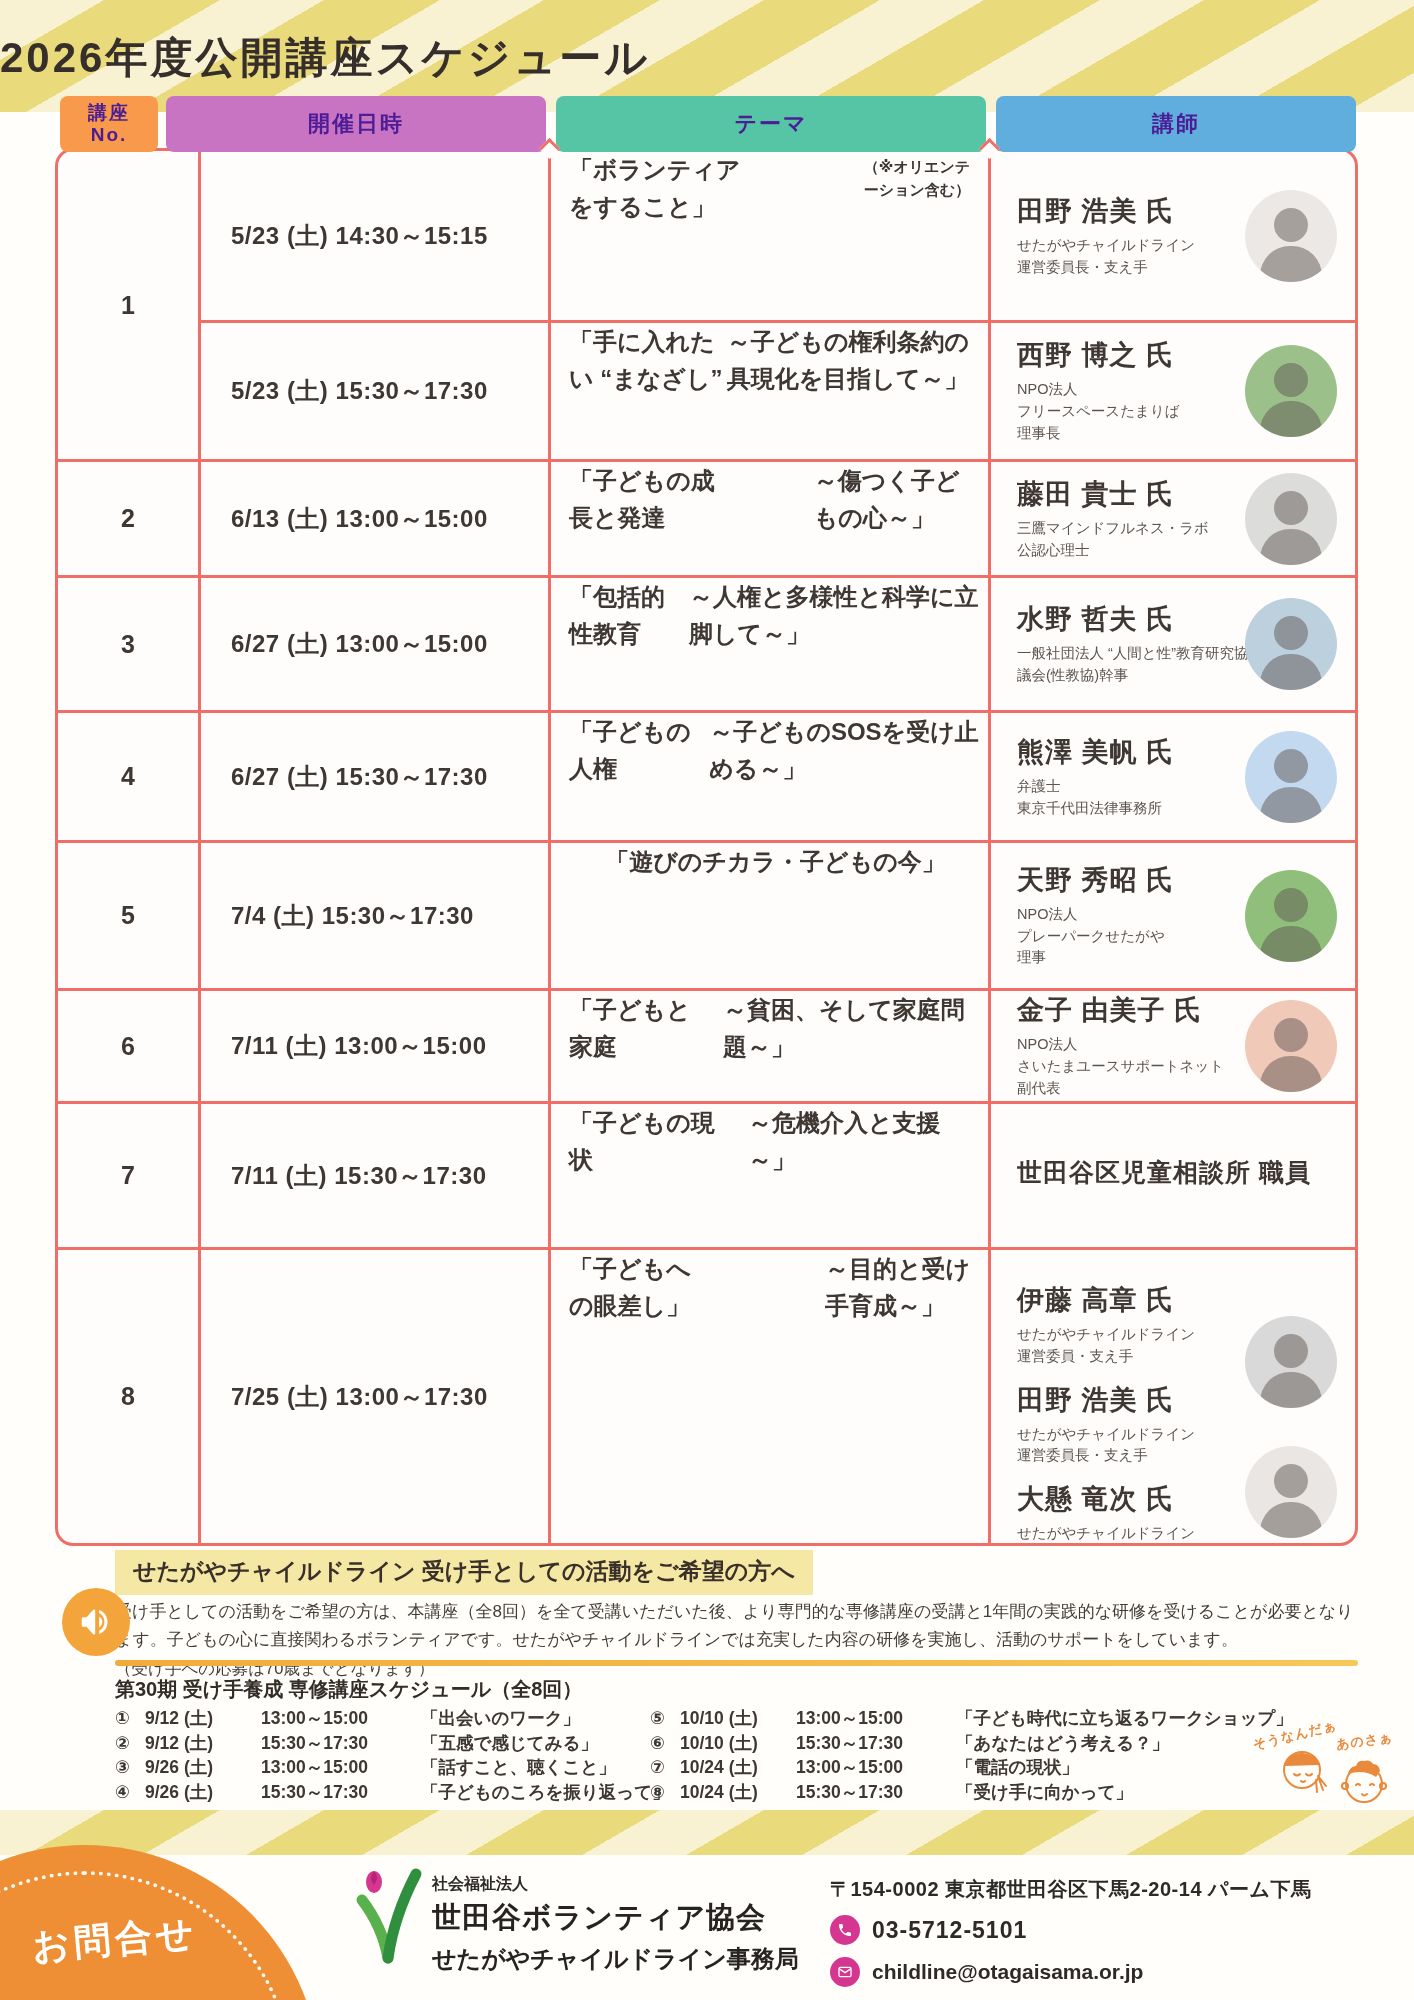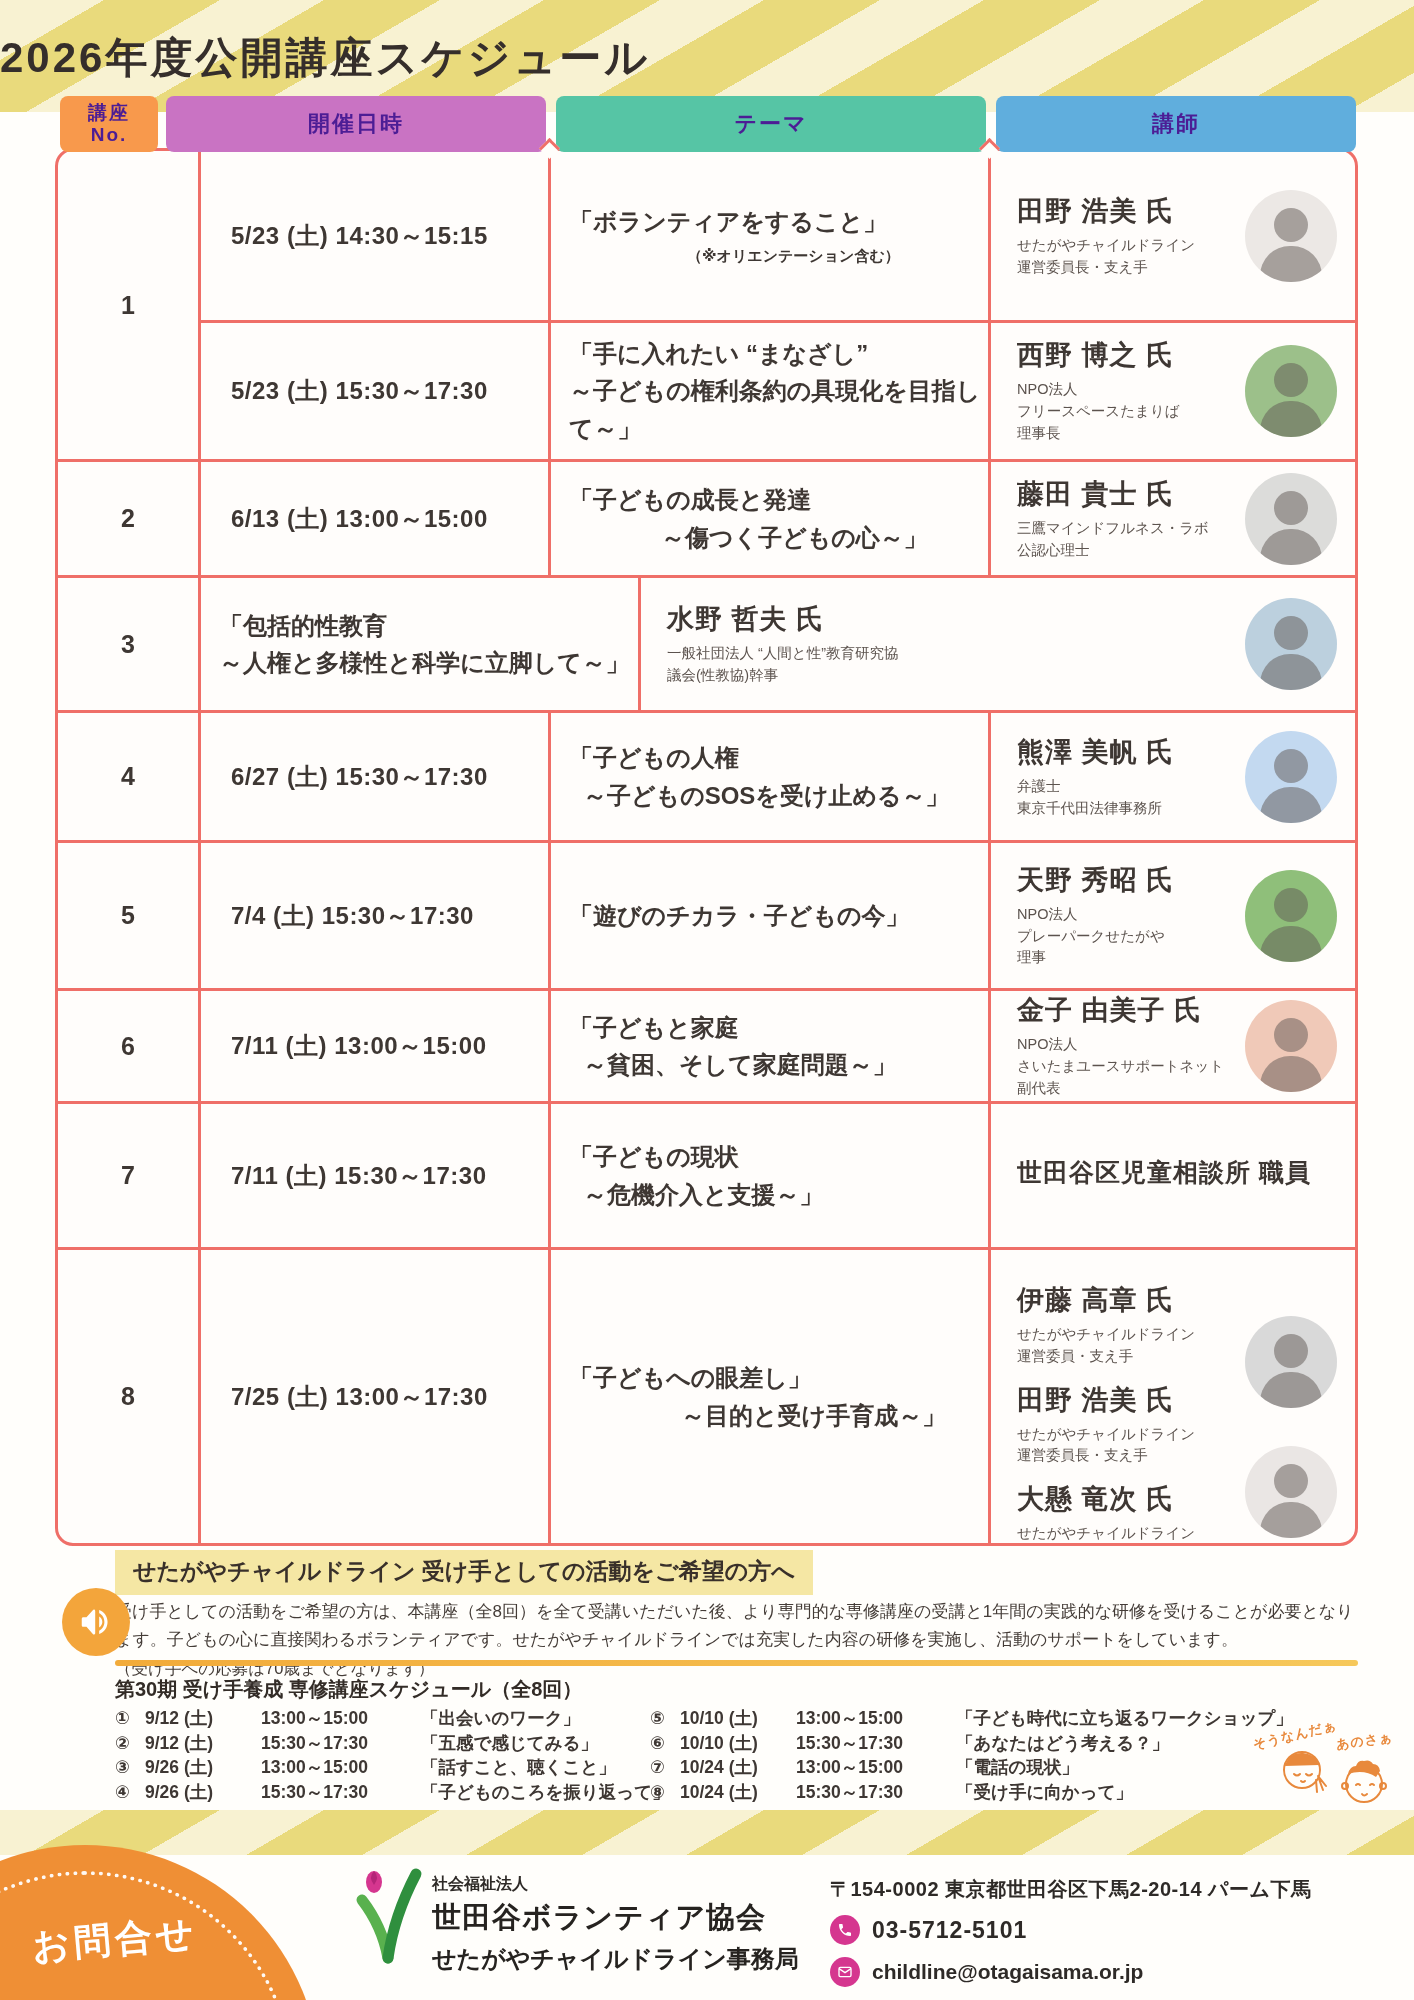--- a/index.html
+++ b/index.html
@@ -37,21 +37,21 @@
   .no-cell{width:143px;border-right:3px solid var(--accent_red);display:flex;
         align-items:center;justify-content:center;font-size:25px;font-weight:800}
   .sub{flex:1}
   .trow{display:flex}
   .trow + .trow{border-top:3px solid var(--accent_red)}
   .hr0{height:169px}.hr1{height:139px}.hr2{height:113px}.hr3{height:132px}.hr4{height:127px}
   .hr5{height:145px}.hr6{height:110px}.hr7{height:143px}.hr8{height:293px}
   .c{height:100%}
   .date{width:350px;border-right:3px solid var(--accent_red);display:flex;align-items:center;
         padding-left:30px;font-size:24px;font-weight:800;letter-spacing:.5px}
-  .theme{width:440px;border-right:3px solid var(--accent_red);display:flex;flex-direction:column;
+  .theme{width:440px;border-right:3px solid var(--accent_red);display:flex;flex-direction:row;
         justify-content:center;padding-left:18px;padding-right:6px;font-size:24px;font-weight:800;line-height:1.55}
   .ind1{padding-left:14px}.ind4{padding-left:92px}.ind5{padding-left:112px}
   .gap{margin-top:36px}
   .tnote{font-size:15px;font-weight:800;padding-left:118px;margin-top:4px}
   .lect{flex:1;position:relative;display:flex;flex-direction:column;justify-content:center;padding-left:26px}
   .lname{font-size:27px;font-weight:800;margin-bottom:6px;letter-spacing:1px}
   .lname-solo{font-size:25px;font-weight:800}
   .laff{font-size:14.5px;color:var(--ink_soft);line-height:1.5}
   .avatar{position:absolute;right:18px;top:50%;transform:translateY(-50%);width:92px;height:92px;
         border-radius:50%;overflow:hidden;background:#e5e2df}
@@ -182,20 +182,21 @@
               </div>
         </div>
       </div>
         </div>
     </div>
 
     <div class="tgroup">
       <div class="no-cell">3</div>
       <div class="sub">
           <div class="trow hr3">
+        <div class="c date">6/27 (土) 13:00～15:00</div>
         <div class="c theme">
           <div>「包括的性教育</div>
           <div>～人権と多様性と科学に立脚して～」</div>
         </div>
         <div class="c lect">
           <div class="lname">水野 哲夫 氏</div>
           <div class="laff">一般社団法人 “人間と性”教育研究協</div>
           <div class="laff">議会(性教協)幹事</div>
           <div class="avatar" style="background: rgb(188, 208, 222);">
                 <span class="av-head"></span>

